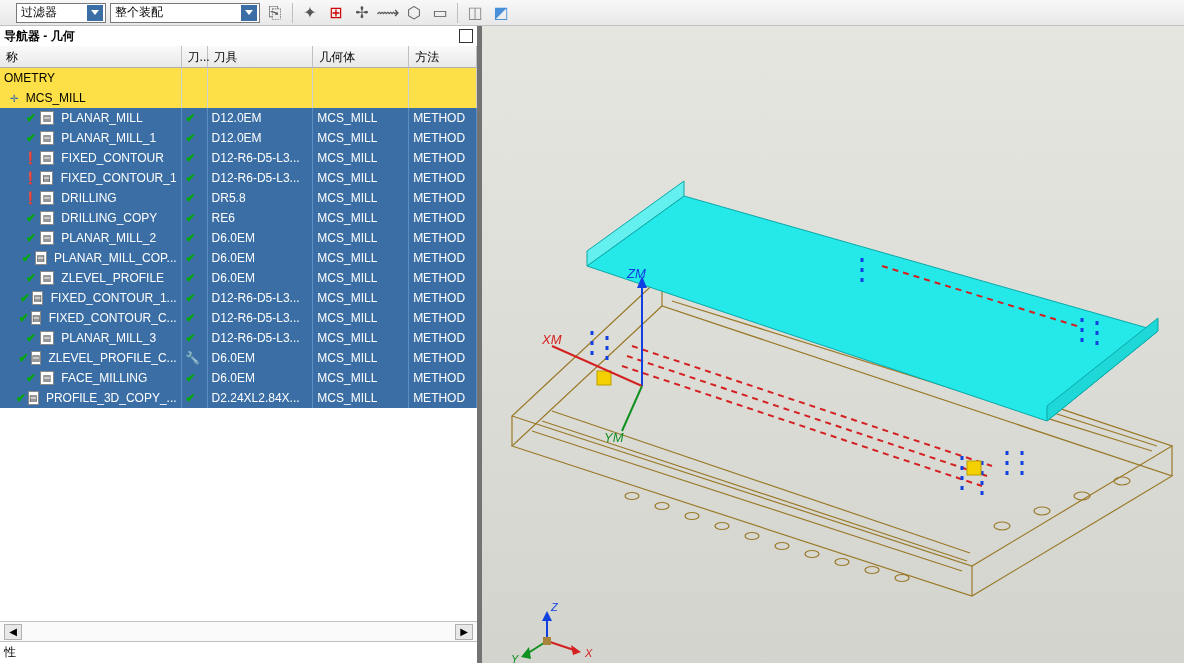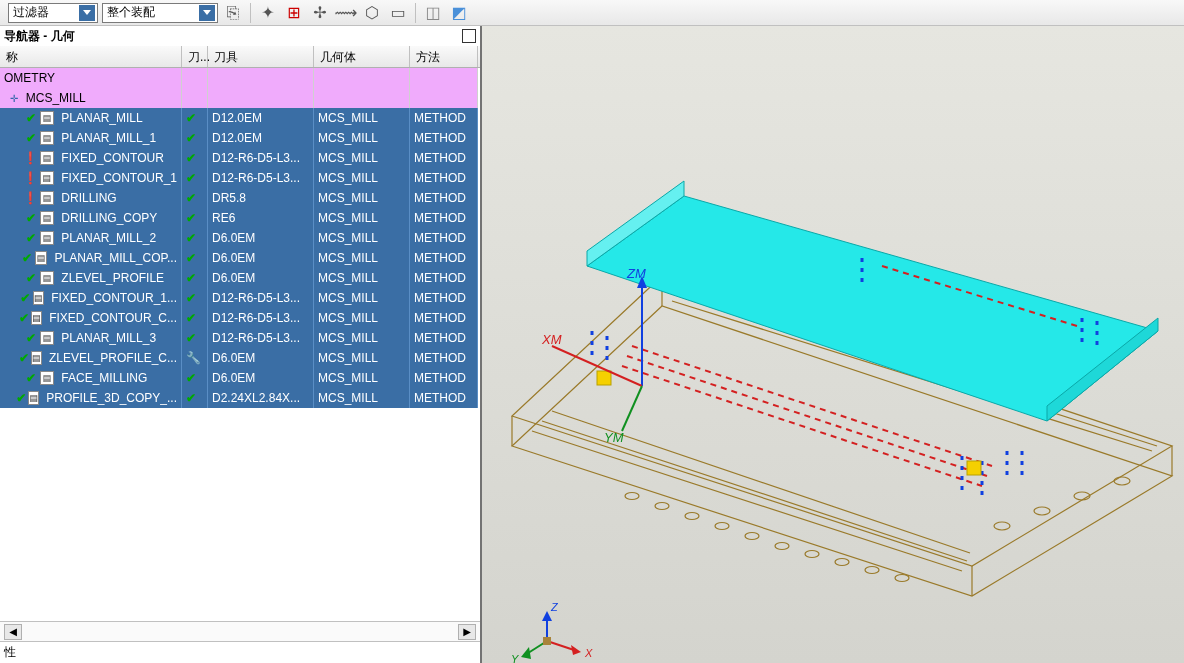--- a/index.html
+++ b/index.html
@@ -10,21 +10,21 @@
   height: 663px;
   overflow: hidden;
   background: #f5f5f5;
 }
 .toolbar {
   height: 26px;
   background: linear-gradient(#f8f8f8, #e8e8e8);
   border-bottom: 1px solid #c0c0c0;
   display: flex;
   align-items: center;
-  padding: 0 8px;
+  padding: 0 16px;
   gap: 4px;
 }
 .combo {
   height: 20px;
   background: #fff;
   border: 1px solid #7a7a7a;
   display: flex;
   align-items: center;
   padding: 0 2px 0 4px;
   font-size: 12px;
@@ -50,21 +50,21 @@
   font-size: 16px;
   color: #555;
 }
 .tool-sep { width: 1px; height: 20px; background: #c0c0c0; margin: 0 2px; }
 
 .main-layout { display: flex; height: calc(663px - 26px); }
 
 .left-panel {
   width: 482px;
   background: #fff;
-  border-right: 2px solid #737373;
+  border-right: 5px solid #737373;
   display: flex;
   flex-direction: column;
 }
 .panel-title {
   height: 20px;
   padding: 2px 4px;
   font-weight: bold;
   background: #fff;
   display: flex;
   align-items: center;
@@ -94,21 +94,21 @@
   flex: 1;
   overflow: hidden;
   position: relative;
 }
 .row {
   display: flex;
   height: 20px;
   align-items: stretch;
   font-size: 12px;
 }
-.row.plain .cell { background: #f0abfc; }
+.row.plain .cell { background: #fde047; }
 .cell {
   border-right: 1px solid #d0d0d0;
   display: flex;
   align-items: center;
   padding: 0 4px;
   overflow: hidden;
   white-space: nowrap;
 }
 .row.selected .cell {
   background: #3a6ea5;
@@ -167,21 +167,21 @@
 .check-small { color: #0a0; font-weight: bold; font-size: 12px; }
 </style>
 </head>
 <body>
 
 <div class="toolbar">
   <div class="combo" style="width:90px">
     <span class="combo-text">过滤器</span>
     <span class="combo-btn"></span>
   </div>
-  <div class="combo" style="width:116px">
+  <div class="combo" style="width:150px">
     <span class="combo-text">整个装配</span>
     <span class="combo-btn"></span>
   </div>
   <span class="tool-icon">⎘</span>
   <span class="tool-sep"></span>
   <span class="tool-icon">✦</span>
   <span class="tool-icon" style="color:#c00">⊞</span>
   <span class="tool-icon">✢</span>
   <span class="tool-icon">⟿</span>
   <span class="tool-icon">⬡</span>

